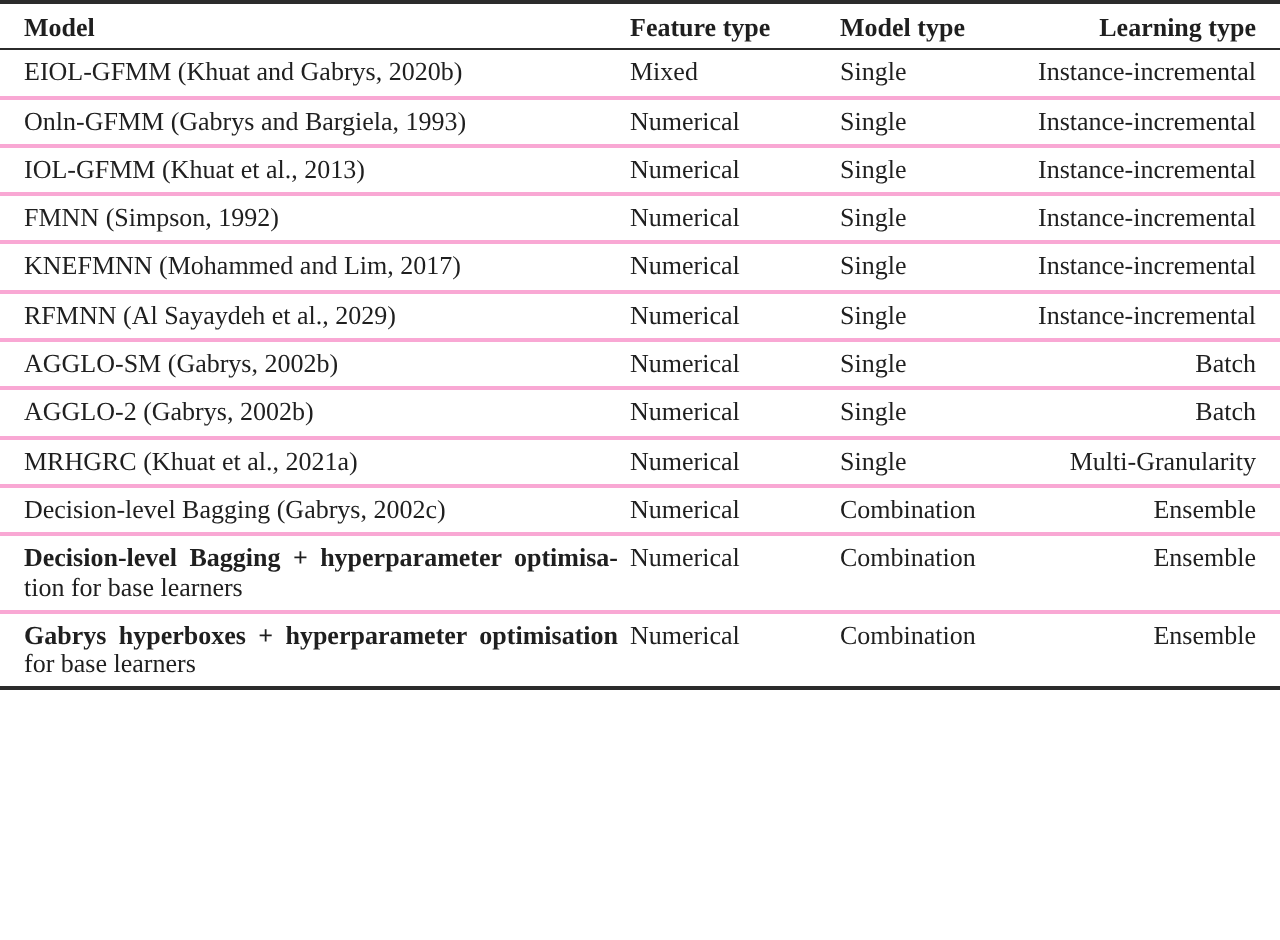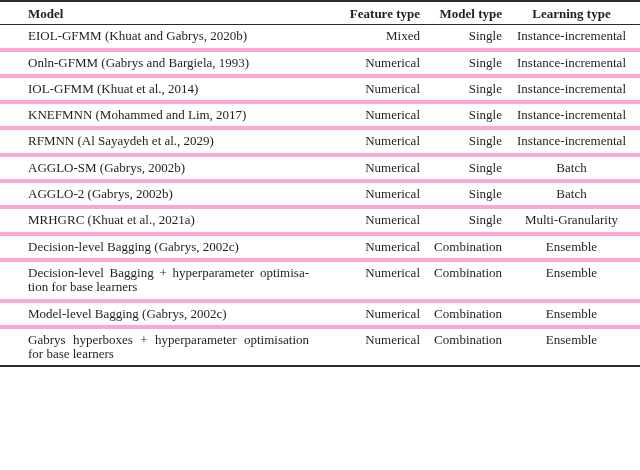--- a/index.html
+++ b/index.html
@@ -15,51 +15,52 @@
     color: #1f1f1f;
   }
   .paper-table {
     width: 640px;
     border-collapse: collapse;
     table-layout: fixed;
     border-top: 2.2px solid #2b2b2b;
     border-bottom: 2.2px solid #2b2b2b;
   }
   .paper-table tr {
-    border-bottom: 4px solid #f9a8d4;
+    border-bottom: 2px solid #f9a8d4;
   }
   .paper-table thead tr {
     border-bottom: 1.3px solid #2b2b2b;
   }
   .paper-table tbody tr:last-child {
     border-bottom: none;
   }
   th, td {
     font-size: 13px;
     line-height: 14.3px;
     vertical-align: top;
     padding: 4px 0 4px 0;
     font-weight: normal;
   }
   th {
     font-weight: bold;
     padding-top: 4.5px;
     padding-bottom: 3.5px;
   }
-  .col-model    { width: 315px; text-align: left;  padding-left: 28px; padding-right: 6px; }
-  .col-feature  { width: 105px; text-align: right; }
-  .col-modeltype{ width: 82px;  text-align: right; margin-left: 36px; }
-  .col-learning { width: 138px; text-align: center; padding-left: 13px; padding-right: 12px; }
+  .col-model    { width: 315px; text-align: left;  padding-left: 12px; padding-right: 6px; }
+  .col-feature  { width: 105px; text-align: left; }
+  .col-modeltype{ width: 82px;  text-align: left; margin-left: 36px; }
+  .col-learning { width: 138px; text-align: right; padding-left: 13px; padding-right: 12px; }
   .model-line {
     white-space: nowrap;
   }
   .model-line.fill {
     white-space: normal;
     text-align: justify;
     text-align-last: justify;
+    font-weight: bold;
   }
 </style>
 </head>
 <body>
 
 <table class="paper-table">
   <colgroup>
     <col style="width:315px">
     <col style="width:105px">
     <col style="width:82px">
@@ -85,21 +86,29 @@
       <tr>
         <td class="col-model">
           <div class="model-line">Onln-GFMM (Gabrys and Bargiela, 1993)</div>
         </td>
         <td class="col-feature">Numerical</td>
         <td class="col-modeltype">Single</td>
         <td class="col-learning">Instance-incremental</td>
       </tr>
       <tr>
         <td class="col-model">
-          <div class="model-line">IOL-GFMM (Khuat et al., 2014)</div>
+          <div class="model-line">IOL-GFMM (Khuat et al., 2013)</div>
+        </td>
+        <td class="col-feature">Numerical</td>
+        <td class="col-modeltype">Single</td>
+        <td class="col-learning">Instance-incremental</td>
+      </tr>
+      <tr>
+        <td class="col-model">
+          <div class="model-line">FMNN (Simpson, 1992)</div>
         </td>
         <td class="col-feature">Numerical</td>
         <td class="col-modeltype">Single</td>
         <td class="col-learning">Instance-incremental</td>
       </tr>
       <tr>
         <td class="col-model">
           <div class="model-line">KNEFMNN (Mohammed and Lim, 2017)</div>
         </td>
         <td class="col-feature">Numerical</td>
@@ -150,28 +159,20 @@
         <td class="col-model">
           <div class="model-line fill">Decision-level Bagging + hyperparameter optimisa-</div>
           <div class="model-line">tion for base learners</div>
         </td>
         <td class="col-feature">Numerical</td>
         <td class="col-modeltype">Combination</td>
         <td class="col-learning">Ensemble</td>
       </tr>
       <tr>
         <td class="col-model">
-          <div class="model-line">Model-level Bagging (Gabrys, 2002c)</div>
-        </td>
-        <td class="col-feature">Numerical</td>
-        <td class="col-modeltype">Combination</td>
-        <td class="col-learning">Ensemble</td>
-      </tr>
-      <tr>
-        <td class="col-model">
           <div class="model-line fill">Gabrys hyperboxes + hyperparameter optimisation</div>
           <div class="model-line">for base learners</div>
         </td>
         <td class="col-feature">Numerical</td>
         <td class="col-modeltype">Combination</td>
         <td class="col-learning">Ensemble</td>
       </tr>
     </tbody>
 </table>
 

